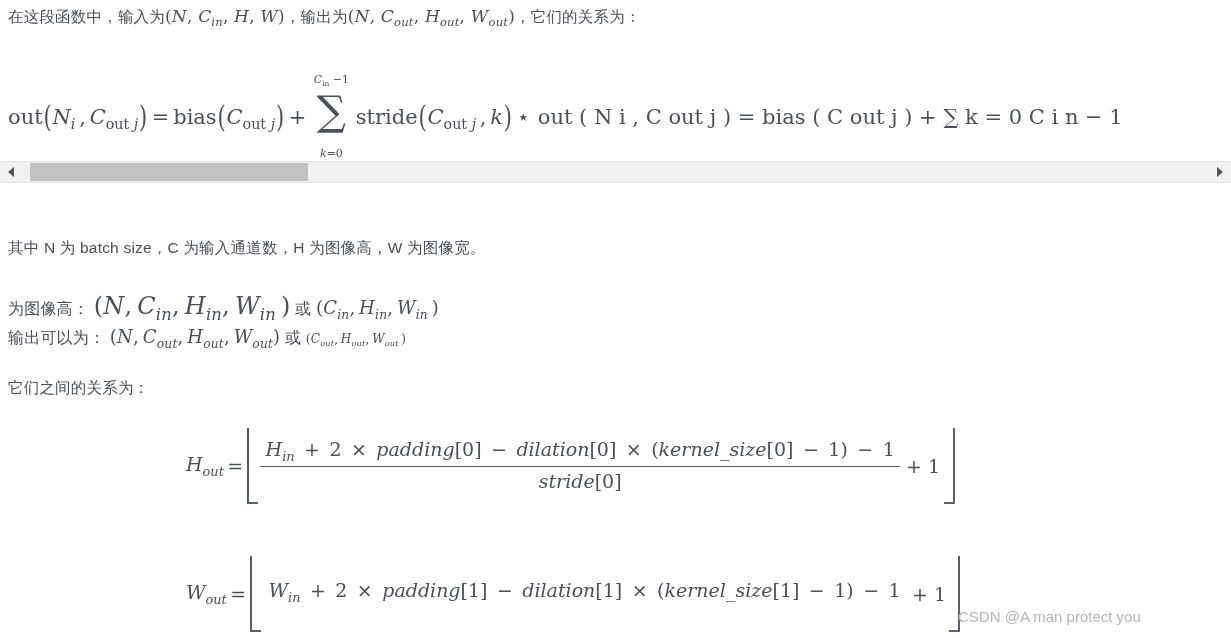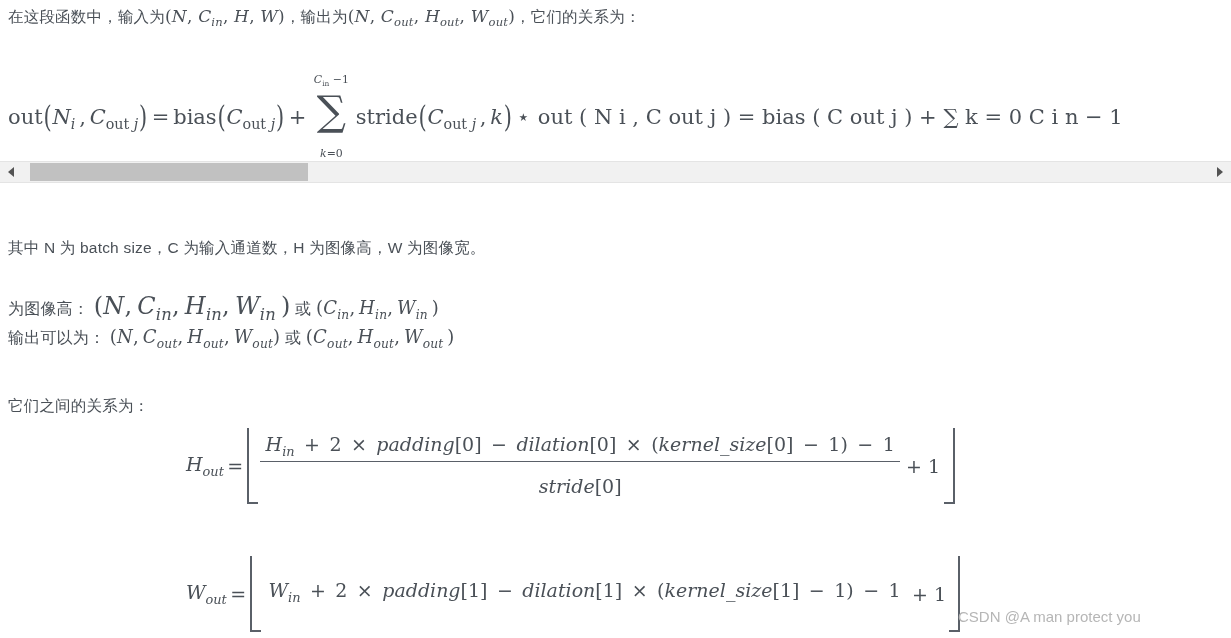--- a/index.html
+++ b/index.html
@@ -42,21 +42,21 @@
   
   .abs { position: absolute; }
 
   #intro-line      { left: 8px;  top: 6px; }
   #formula-strip   { left: 0;    top: 62px;  width: 1231px; height: 100px; overflow: hidden; }
   #formula-inline  { position: absolute; left: 8px; top: 14px; font-size: 21px; }
   #hscroll         { left: 0;    top: 161px; width: 1231px; height: 22px; }
   #desc-line       { left: 8px;  top: 238px; }
   #in-line         { left: 8px;  top: 292px; font-size: 16px; }
   #out-line        { left: 8px;  top: 326px; font-size: 16px; }
-  #rel-line        { left: 8px;  top: 396px; }
+  #rel-line        { left: 8px;  top: 378px; }
   #eq-h            { left: 186px; top: 428px; font-size: 19px; }
   #eq-w            { left: 186px; top: 556px; font-size: 19px; }
   #watermark       { left: 958px; top: 608px; }
 
   
   .sum-wrap {
     display: inline-flex;
     flex-direction: column;
     align-items: center;
     vertical-align: middle;
@@ -84,21 +84,21 @@
   .frac {
     display: inline-flex;
     flex-direction: column;
     align-items: center;
     vertical-align: middle;
     margin: 0 .12em;
     position: relative;
     top: -.05em;
   }
   .frac .num { padding: 0 .3em 2px; white-space: nowrap; }
-  .frac .den { padding: 13px .3em 0; border-top: 1px solid #5a6068; white-space: nowrap; width: 100%; box-sizing: border-box; text-align: center; }
+  .frac .den { padding: 3px .3em 0; border-top: 1px solid #5a6068; white-space: nowrap; width: 100%; box-sizing: border-box; text-align: center; }
 
   
   .floor-l, .floor-r {
     display: inline-block;
     width: 9px;
     height: 74px;
     vertical-align: middle;
     position: relative;
     top: 0px;
   }
@@ -178,21 +178,21 @@
   <span>为图像高：</span>
   <span class="math" style="font-size:24px">(<span class="mi">N</span>, <span class="mi">C</span><sub>in</sub>, <span class="mi">H</span><sub>in</sub>, <span class="mi">W</span><sub>in</sub> )</span>
   <span>或</span>
   <span class="math" style="font-size:18px">(<span class="mi">C</span><sub>in</sub>, <span class="mi">H</span><sub>in</sub>, <span class="mi">W</span><sub>in</sub> )</span>
 </div>
 
 <div class="abs cn-line" id="out-line">
   <span>输出可以为：</span>
   <span class="math" style="font-size:18px">(<span class="mi">N</span>, <span class="mi">C</span><sub>out</sub>, <span class="mi">H</span><sub>out</sub>, <span class="mi">W</span><sub>out</sub>)</span>
   <span>或</span>
-  <span class="math" style="font-size:18px">(<span class="mi">C</span><sub>out</sub>, <span class="mi">H</span><sub>out</sub>, <span class="mi">W</span><sub>out</sub> )</span>
+  <span class="math" style="font-size:12px">(<span class="mi">C</span><sub>out</sub>, <span class="mi">H</span><sub>out</sub>, <span class="mi">W</span><sub>out</sub> )</span>
 </div>
 
 <div class="abs cn-line" id="rel-line">它们之间的关系为：</div>
 
 <div class="abs math" id="eq-h">
   <span class="eqrow">
     <span><span class="mi">H</span><sub>out</sub></span>
     <span class="op">=</span>
     <span class="floor-l"></span>
     <span class="frac">

